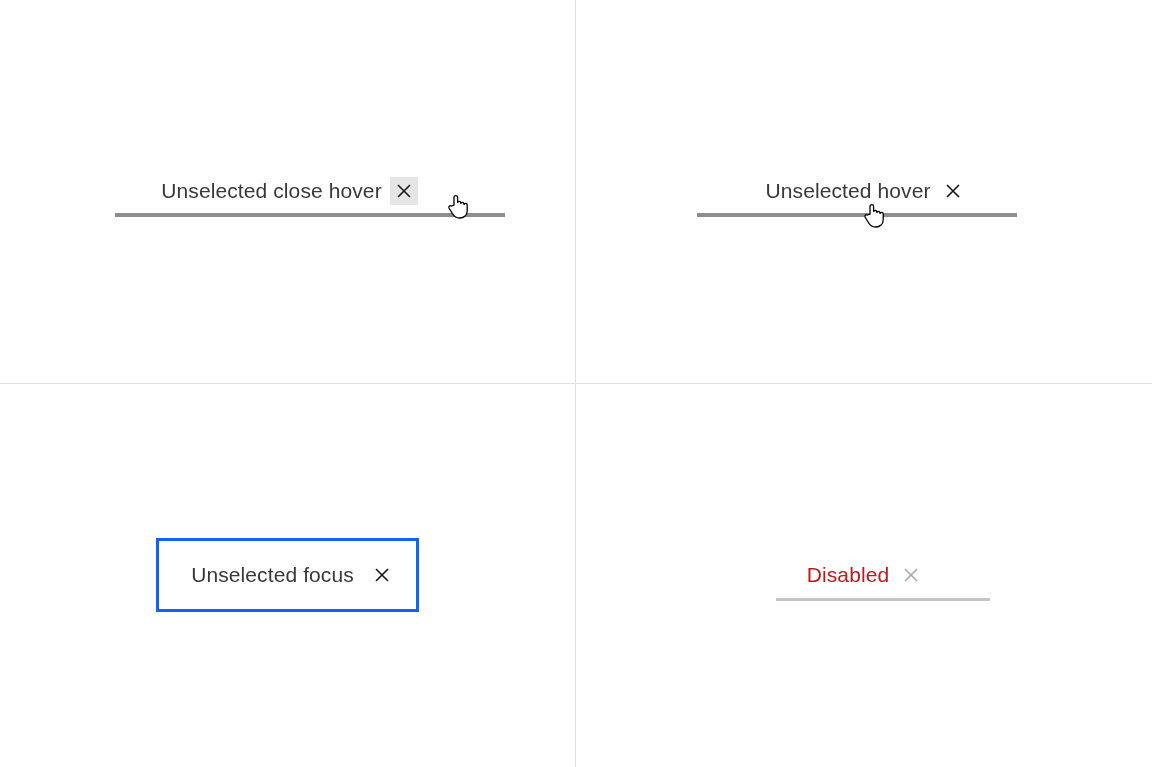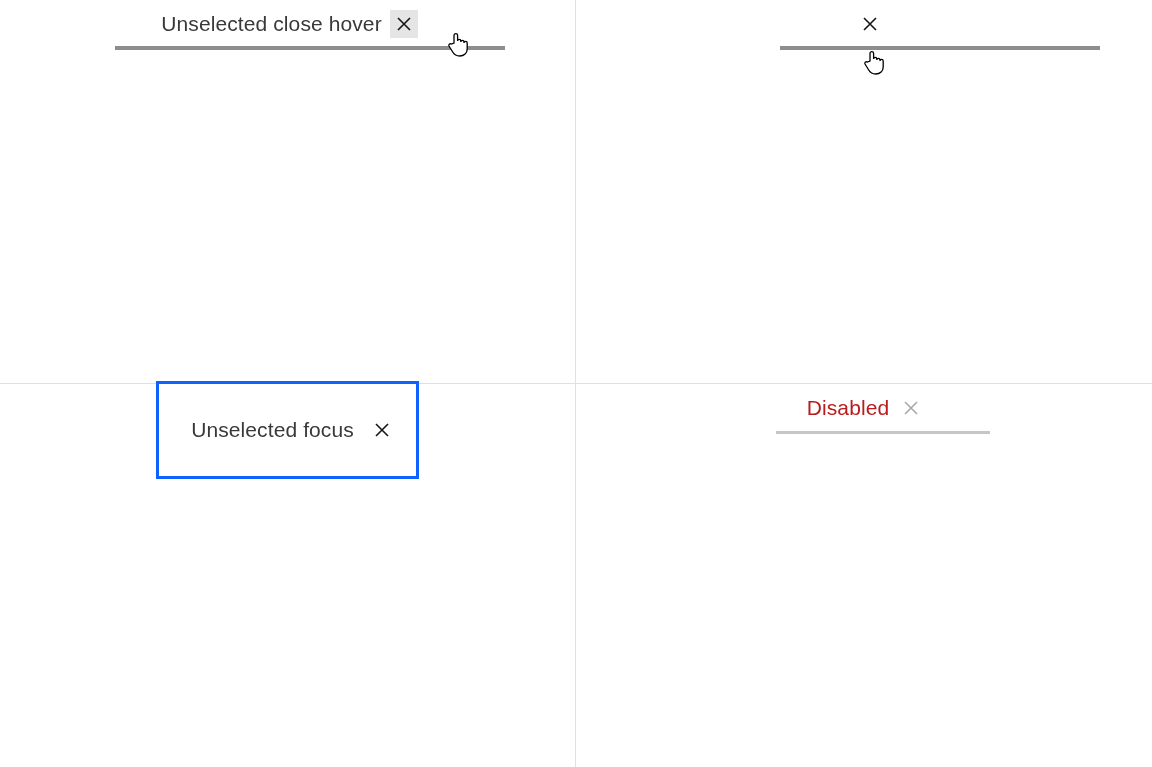--- a/index.html
+++ b/index.html
@@ -7,20 +7,21 @@
   .grid {
     display: grid;
     grid-template-columns: 1fr 1fr;
     grid-template-rows: 1fr 1fr;
     width: 1152px;
     height: 767px;
   }
   .cell {
     position: relative;
     display: flex;
+    align-items: center;
     justify-content: center;
   }
   
   .cell:nth-child(1) { border-right: 1px solid #e0e0e0; border-bottom: 1px solid #e0e0e0; }
   .cell:nth-child(2) { border-bottom: 1px solid #e0e0e0; }
   .cell:nth-child(3) { border-right: 1px solid #e0e0e0; }
 
   .tab {
     position: relative;
     display: inline-flex;
@@ -55,21 +56,21 @@
   .tab.close-hover .close { background: #e5e5e5; }
   .tab.close-hover .underline { width: 390px; left: -30px; }
 
   
   .tab.hover .underline { width: 320px; left: -52px; }
 
   
   .tab.focus {
     outline: 3px solid #0f62fe;
     outline-offset: 0;
-    height: 92px;
+    height: 68px;
     padding: 0 20px 0 32px;
   }
   .tab.focus .close { margin-left: 14px; }
 
   
   .tab.disabled { color: #b91c1c; }
   .tab.disabled .close { color: #a8a8a8; }
   .tab.disabled .underline { width: 214px; left: -15px; background: #c6c6c6; height: 3px; }
 
   
@@ -98,20 +99,21 @@
     </div>
     <span class="cursor" style="margin-left:340px; margin-top:30px;">
       <svg viewBox="0 0 24 28">
         <path d="M8 13 V5.5 a1.8 1.8 0 0 1 3.6 0 V11 a1.6 1.6 0 0 1 3.2 0 V12 a1.6 1.6 0 0 1 3.2 0 V13 a1.6 1.6 0 0 1 3.2 0 V19 c0 4 -3 7 -7.5 7 c-3.5 0 -5.5 -1.5 -7 -4 L3 16 c-0.8 -1.4 0.8 -2.8 2.2 -2 Z" fill="#fff" stroke="#000" stroke-width="1.3"></path>
       </svg>
     </span>
   </div>
 
   <div class="cell">
     <div class="tab hover">
+      <span class="label">Unselected hover</span>
       <span class="close">
         <svg viewBox="0 0 14 14">
             <path d="M1 1 L13 13 M13 1 L1 13" stroke="currentColor" stroke-width="1.6" fill="none"></path>
           </svg>
       </span>
       <span class="underline"></span>
     </div>
     <span class="cursor" style="margin-left:20px; margin-top:48px;">
       <svg viewBox="0 0 24 28">
         <path d="M8 13 V5.5 a1.8 1.8 0 0 1 3.6 0 V11 a1.6 1.6 0 0 1 3.2 0 V12 a1.6 1.6 0 0 1 3.2 0 V13 a1.6 1.6 0 0 1 3.2 0 V19 c0 4 -3 7 -7.5 7 c-3.5 0 -5.5 -1.5 -7 -4 L3 16 c-0.8 -1.4 0.8 -2.8 2.2 -2 Z" fill="#fff" stroke="#000" stroke-width="1.3"></path>

